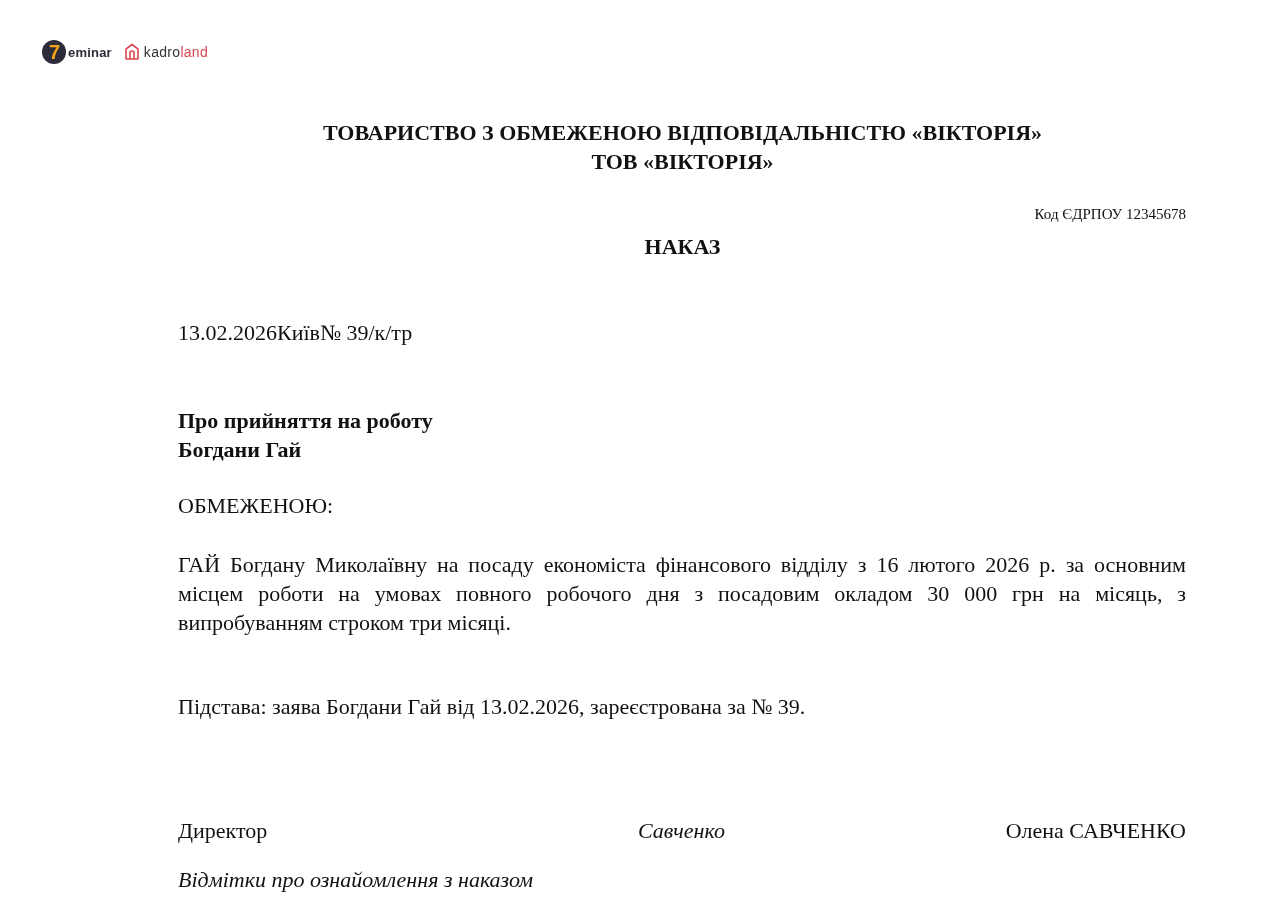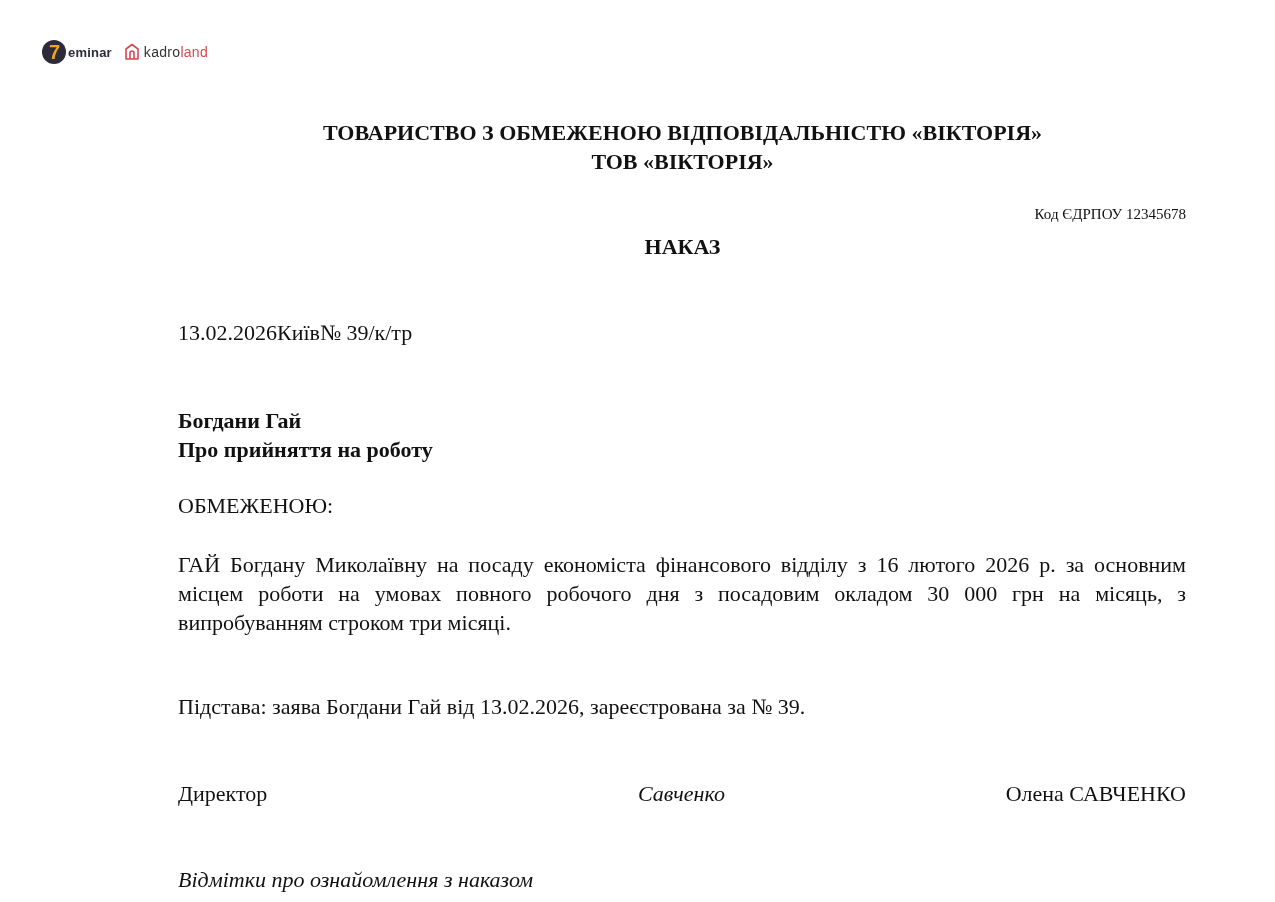--- a/index.html
+++ b/index.html
@@ -43,21 +43,21 @@
     .directive { position: absolute; left: 178px; top: 493px; font-size: 22px; }
     .body-text {
       position: absolute; left: 178px; width: 1008px; top: 550px;
       font-size: 22px; line-height: 29px; text-align: justify;
     }
     .basis { position: absolute; left: 178px; top: 694px; font-size: 22px; }
     .sign-row {
       position: absolute; left: 178px; width: 1008px; top: 781px;
       display: flex; justify-content: space-between; align-items: baseline; font-size: 22px; gap: 36px;
     }
-    .sign-row .signature { font-style: italic; margin-left: 90px; }
+    .sign-row .signature { font-style: italic; margin-left: 90px; margin-top: 37px; }
     .ack { position: absolute; left: 178px; top: 867px; font-style: italic; font-size: 22px; }
   </style>
 </head>
 <body>
 
 <div class="logos">
   <div class="seminar">
     <div class="seminar-badge">
       <span>7</span>
     </div>
@@ -80,22 +80,22 @@
 <div class="edrpou">Код ЄДРПОУ 12345678</div>
 <div class="doc-type">НАКАЗ</div>
 
 <div class="meta-row">
   <span>13.02.2026</span>
   <span>Київ</span>
   <span>№ 39/к/тр</span>
 </div>
 
 <div class="subject">
+  <div>Про прийняття на роботу</div>
   <div>Богдани Гай</div>
-  <div>Про прийняття на роботу</div>
 </div>
 
 <div class="directive">ОБМЕЖЕНОЮ:</div>
 
 <div class="body-text">ГАЙ Богдану Миколаївну на посаду економіста фінансового відділу з 16 лютого 2026 р. за основним місцем роботи на умовах повного робочого дня з посадовим окладом 30 000 грн на місяць, з випробуванням строком три місяці.</div>
 
 <div class="basis">Підстава: заява Богдани Гай від 13.02.2026, зареєстрована за № 39.</div>
 
 <div class="sign-row">
   <span>Директор</span>

